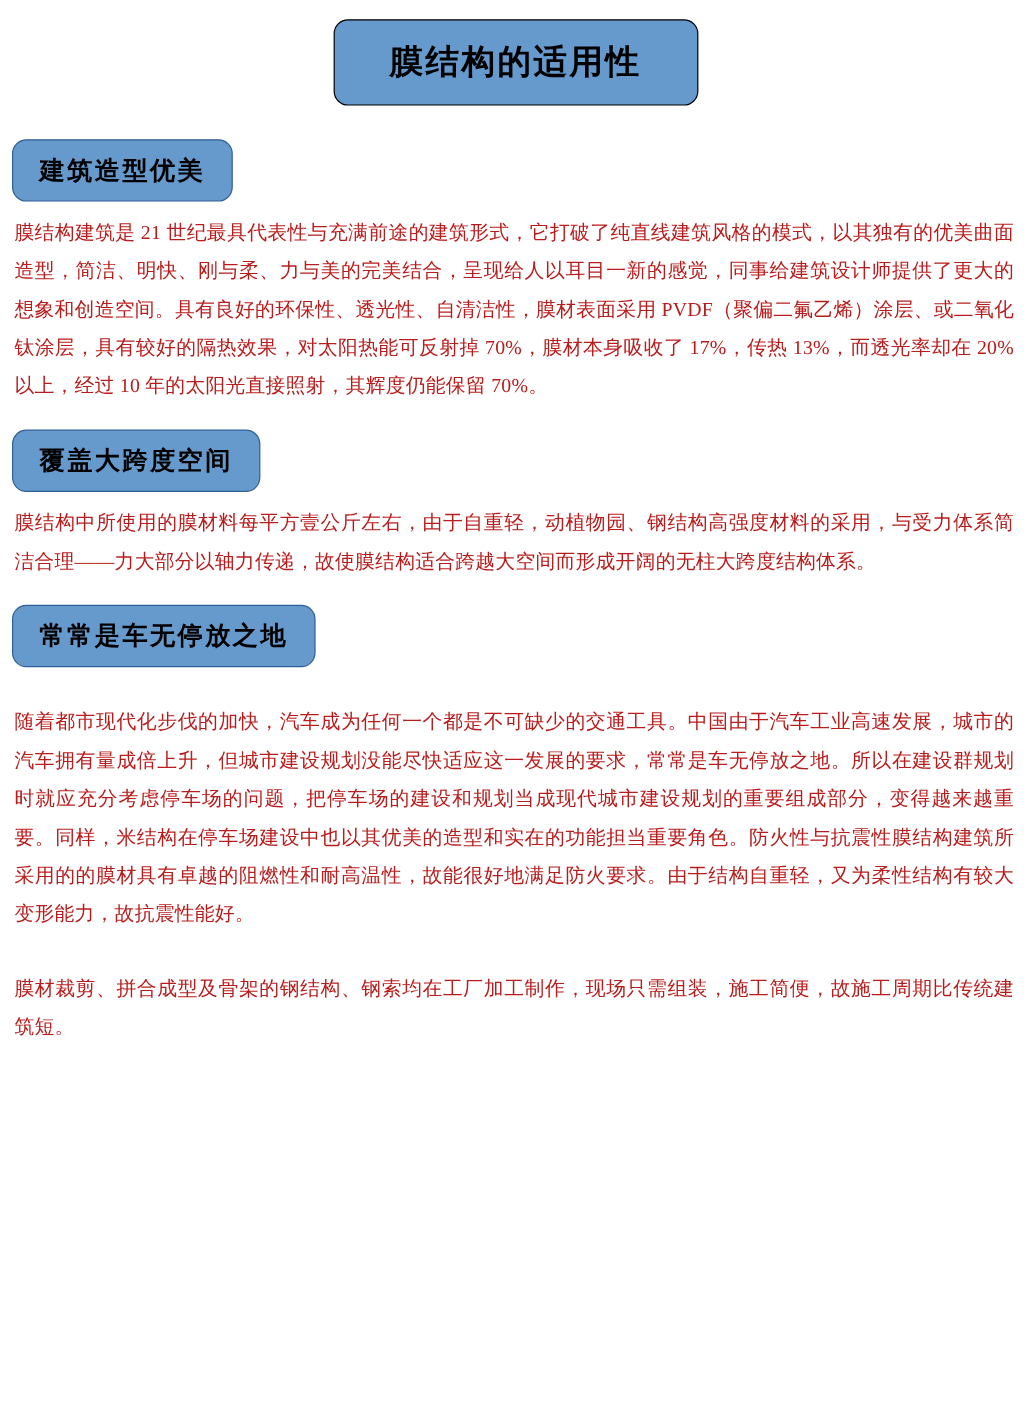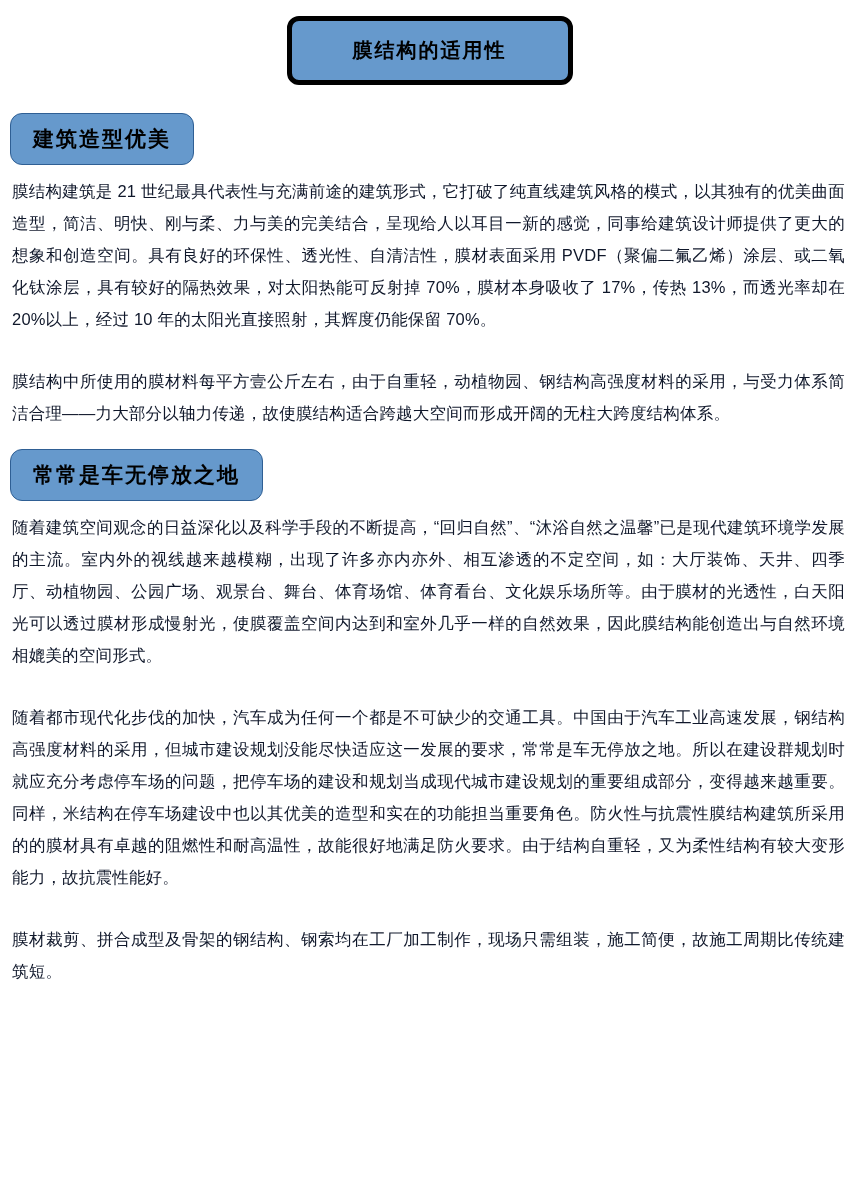--- a/index.html
+++ b/index.html
@@ -24,24 +24,24 @@
 
   
   .title-wrap {
     display: flex;
     justify-content: center;
     margin-top: 4px;
     margin-bottom: 28px;
   }
   .doc-title {
     background: #6699cc;
-    border: 5px solid #000000;
+    border: 1px solid #000000;
     border-radius: 12px;
     color: #000000;
-    font-size: 20px;
+    font-size: 28px;
     font-weight: bold;
     letter-spacing: 2px;
     padding: 16px 46px;
     text-align: center;
     min-width: 286px;
     box-sizing: border-box;
   }
 
   
   .section {
@@ -63,22 +63,23 @@
     text-align: center;
   }
 
   
   .para {
     margin: 10px 14px 0 12px;
     font-size: 16.5px;
     line-height: 32px;
     text-align: justify;
     text-justify: inter-ideograph;
-    color: #0f172a;
+    color: #b91c1c;
     letter-spacing: 0.2px;
+    font-family: Liberation Serif, serif;
   }
 
   .spacer-sm { height: 14px; }
 </style>
 </head>
 <body>
 
 <div class="page">
 
   <div class="title-wrap">
@@ -88,36 +89,38 @@
   <div class="section">
     <div class="badge-row">
       <span class="badge">建筑造型优美</span>
     </div>
     <p class="para">膜结构建筑是 21 世纪最具代表性与充满前途的建筑形式，它打破了纯直线建筑风格的模式，以其独有的优美曲面造型，简洁、明快、刚与柔、力与美的完美结合，呈现给人以耳目一新的感觉，同事给建筑设计师提供了更大的想象和创造空间。具有良好的环保性、透光性、自清洁性，膜材表面采用 PVDF（聚偏二氟乙烯）涂层、或二氧化钛涂层，具有较好的隔热效果，对太阳热能可反射掉 70%，膜材本身吸收了 17%，传热 13%，而透光率却在 20%以上，经过 10 年的太阳光直接照射，其辉度仍能保留 70%。</p>
   </div>
 
   <div class="spacer-sm"></div>
 
   <div class="section">
+    <div class="badge-row">
+      <span class="badge">覆盖大跨度空间</span>
+    </div>
     <p class="para">膜结构中所使用的膜材料每平方壹公斤左右，由于自重轻，动植物园、钢结构高强度材料的采用，与受力体系简洁合理——力大部分以轴力传递，故使膜结构适合跨越大空间而形成开阔的无柱大跨度结构体系。</p>
   </div>
 
   <div class="spacer-sm"></div>
 
   <div class="section">
     <div class="badge-row">
       <span class="badge">常常是车无停放之地</span>
     </div>
-    <p class="para">随着建筑空间观念的日益深化以及科学手段的不断提高，“回归自然”、“沐浴自然之温馨”已是现代建筑环境学发展的主流。室内外的视线越来越模糊，出现了许多亦内亦外、相互渗透的不定空间，如：大厅装饰、天井、四季厅、动植物园、公园广场、观景台、舞台、体育场馆、体育看台、文化娱乐场所等。由于膜材的光透性，白天阳光可以透过膜材形成慢射光，使膜覆盖空间内达到和室外几乎一样的自然效果，因此膜结构能创造出与自然环境相媲美的空间形式。</p>
   </div>
 
   <div class="spacer-sm"></div>
 
   <div class="section">
-    <p class="para">随着都市现代化步伐的加快，汽车成为任何一个都是不可缺少的交通工具。中国由于汽车工业高速发展，钢结构高强度材料的采用，但城市建设规划没能尽快适应这一发展的要求，常常是车无停放之地。所以在建设群规划时就应充分考虑停车场的问题，把停车场的建设和规划当成现代城市建设规划的重要组成部分，变得越来越重要。同样，米结构在停车场建设中也以其优美的造型和实在的功能担当重要角色。防火性与抗震性膜结构建筑所采用的的膜材具有卓越的阻燃性和耐高温性，故能很好地满足防火要求。由于结构自重轻，又为柔性结构有较大变形能力，故抗震性能好。</p>
+    <p class="para">随着都市现代化步伐的加快，汽车成为任何一个都是不可缺少的交通工具。中国由于汽车工业高速发展，城市的汽车拥有量成倍上升，但城市建设规划没能尽快适应这一发展的要求，常常是车无停放之地。所以在建设群规划时就应充分考虑停车场的问题，把停车场的建设和规划当成现代城市建设规划的重要组成部分，变得越来越重要。同样，米结构在停车场建设中也以其优美的造型和实在的功能担当重要角色。防火性与抗震性膜结构建筑所采用的的膜材具有卓越的阻燃性和耐高温性，故能很好地满足防火要求。由于结构自重轻，又为柔性结构有较大变形能力，故抗震性能好。</p>
   </div>
 
   <div class="spacer-sm"></div>
 
   <div class="section">
     <p class="para">膜材裁剪、拼合成型及骨架的钢结构、钢索均在工厂加工制作，现场只需组装，施工简便，故施工周期比传统建筑短。</p>
   </div>
 
 </div>
 

